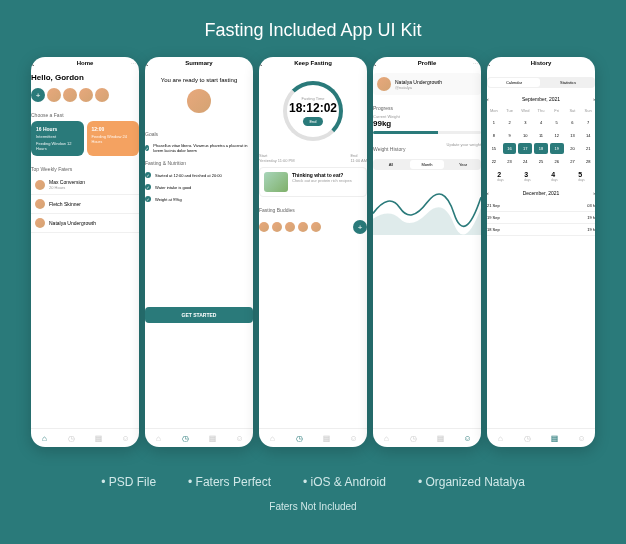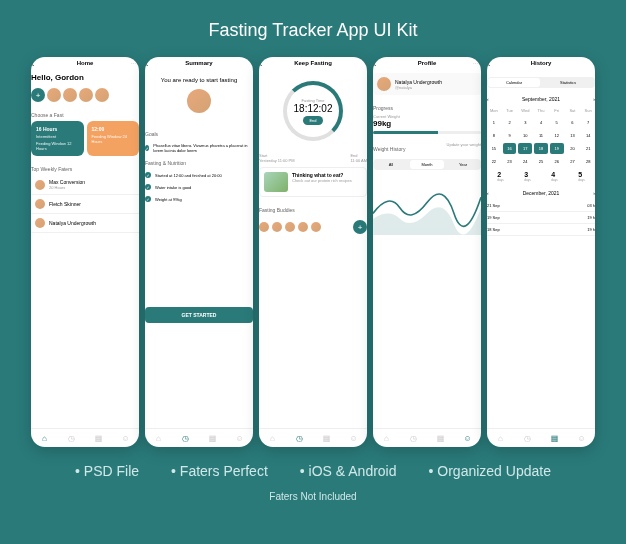--- a/index.html
+++ b/index.html
@@ -31,21 +31,21 @@
 .tabbar{display:flex;justify-content:space-around;padding:4px 0;border-top:1px solid #eee;margin-top:auto}
 .tab-icon{width:10px;height:10px;display:flex;align-items:center;justify-content:center;font-size:8px;color:#ccc}
 .tab-icon.active{color:#2a7a7a}
 .summary-hero{text-align:center;margin-bottom:8px}
 .summary-text{font-size:6px;margin:4px 0}
 .goal-item{display:flex;align-items:center;gap:4px;padding:3px 0;font-size:4px}
 .check{width:6px;height:6px;border-radius:50%;background:#2a7a7a;color:#fff;display:flex;align-items:center;justify-content:center;font-size:4px}
 .cta-btn{background:#2a7a7a;color:#fff;text-align:center;padding:5px;border-radius:4px;font-size:5px;font-weight:600;margin-top:auto;margin-bottom:4px}
 .timer-ring{width:60px;height:60px;border:4px solid #e0e0e0;border-top-color:#2a7a7a;border-right-color:#2a7a7a;border-radius:50%;margin:8px auto;display:flex;flex-direction:column;align-items:center;justify-content:center}
 .timer-label{font-size:4px;color:#999}
-.timer-time{font-size:10px;font-weight:400}
+.timer-time{font-size:12px;font-weight:700}
 .end-btn{background:#2a7a7a;color:#fff;padding:2px 6px;border-radius:8px;font-size:4px;margin-top:2px}
 .time-row{display:flex;justify-content:space-between;font-size:4px;color:#999;margin:4px 0}
 .article-card{display:flex;gap:4px;padding:4px;border:1px solid #eee;border-radius:4px;margin-bottom:6px}
 .article-img{width:24px;height:20px;background:linear-gradient(135deg,#a8d5ba,#7fb069);border-radius:3px}
 .article-title{font-size:5px;font-weight:600}
 .buddies-row{display:flex;gap:3px;align-items:center;margin-top:4px}
 .add-btn{width:14px;height:14px;border-radius:50%;background:#2a7a7a;color:#fff;display:flex;align-items:center;justify-content:center;font-size:8px}
 .profile-card{display:flex;align-items:center;gap:4px;padding:4px;background:#f9f9f9;border-radius:4px;margin-bottom:6px}
 .progress-label{font-size:4px;color:#999}
 .weight-val{font-size:8px;font-weight:700}
@@ -55,31 +55,31 @@
 .chart svg{width:100%;height:100%}
 .tab-pills{display:flex;gap:2px;margin:4px 0;background:#f0f0f0;border-radius:4px;padding:1px}
 .pill{flex:1;text-align:center;padding:2px;font-size:4px;border-radius:3px}
 .pill.active{background:#fff}
 .cal-nav{display:flex;justify-content:space-between;align-items:center;font-size:5px;margin:4px 0}
 .cal-grid{display:grid;grid-template-columns:repeat(7,1fr);gap:2px;font-size:4px;text-align:center}
 .cal-day-h{color:#999;padding:2px 0}
 .cal-day{padding:3px 0;border-radius:2px}
 .cal-day.marked{background:#2a7a7a;color:#fff}
 .hist-row{display:flex;justify-content:space-between;font-size:4px;padding:3px 0;border-bottom:1px solid #f0f0f0}
-.features{display:flex;gap:32px;margin-top:16px;font-size:14px;color:#d0e8e8}
+.features{display:flex;gap:32px;margin-top:28px;font-size:12px;color:#d0e8e8}
 .feature::before{content:'• ';color:#d0e8e8}
 .disclaimer{color:#d0e8e8;font-size:10px;margin-top:12px}
 .stat-num{font-size:7px;font-weight:700}
 .stat-label{font-size:3px;color:#999}
 .stats-row{display:flex;justify-content:space-around;margin:4px 0}
 </style>
 </head>
 <body>
 
-<div class="title">Fasting Tracker App UI Kit</div>
+<div class="title">Fasting Included App UI Kit</div>
 
 <div class="screens">
 
 <div class="phone">
 <div class="header">
         <span class="back"></span>
         <span class="screen-title">Home</span>
         <span class="dots">⋯</span>
       </div>
 <div class="greeting">Hello, Gordon</div>
@@ -342,16 +342,16 @@
         <span class="tab-icon">☺</span>
       </div>
 </div>
 
 </div>
 
 <div class="features">
 <span class="feature">PSD File</span>
 <span class="feature">Faters Perfect</span>
 <span class="feature">iOS &amp; Android</span>
-<span class="feature">Organized Update</span>
+<span class="feature">Organized Natalya</span>
 </div>
 
 <div class="disclaimer">Faters Not Included</div>
 
 </body></html>

